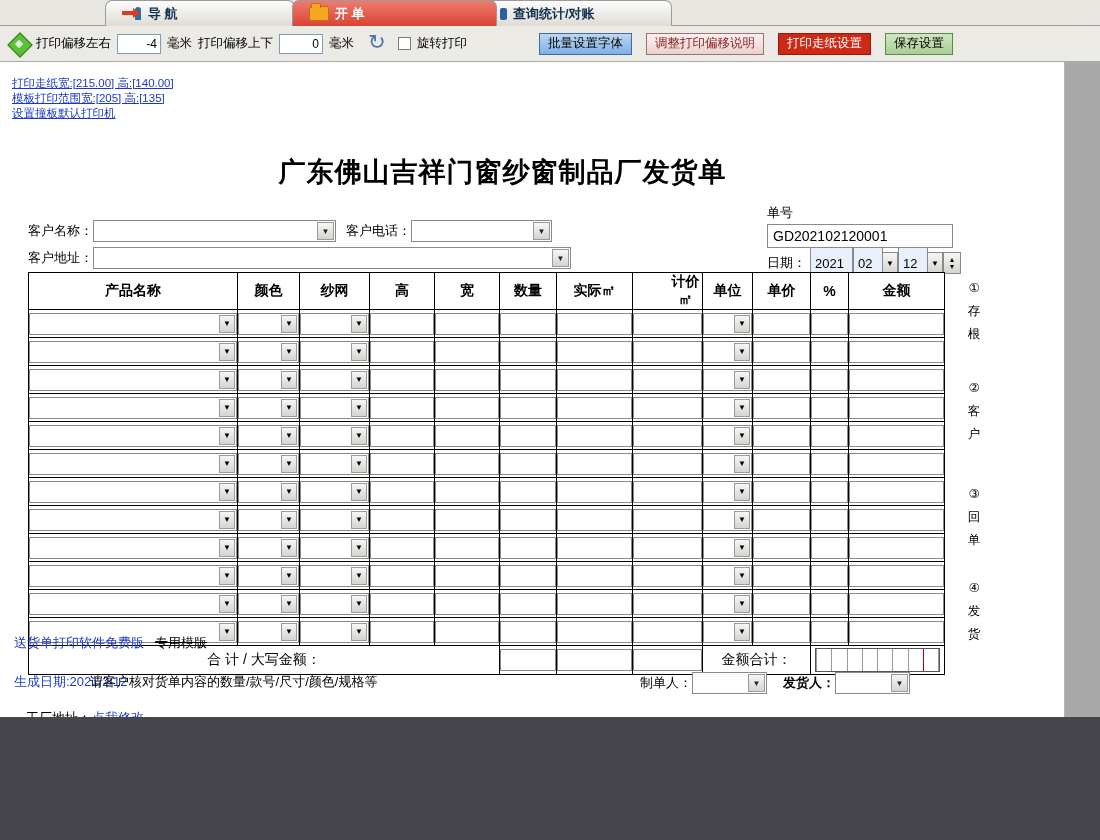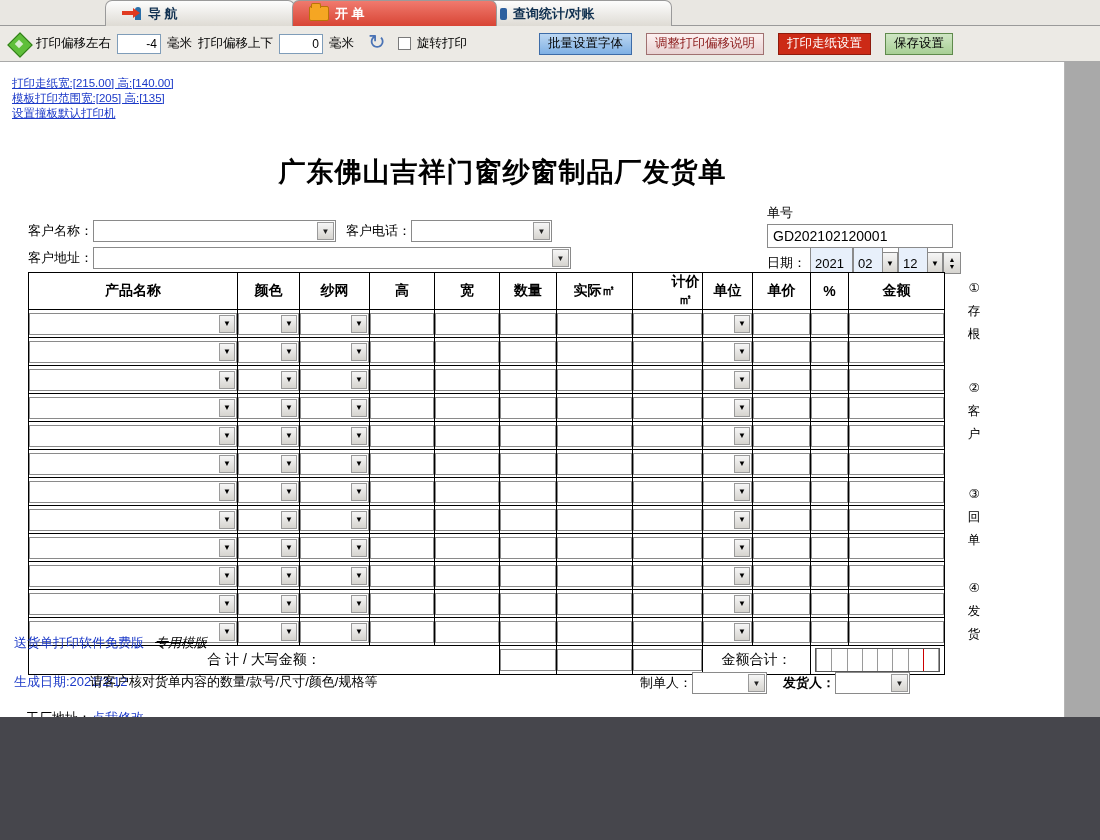--- a/index.html
+++ b/index.html
@@ -897,21 +897,21 @@
       <div>回</div>
       <div>单</div>
   </div>
   <div class="vmark" style="left:963px; top:515px;">
     <div>④</div>
       <div>发</div>
       <div>货</div>
   </div>
 
   <div class="foot blue" style="left:14px; top:572px;">送货单打印软件免费版</div>
-  <div class="foot strike" style="left:155px; top:572px;font-style:italic;">专用模版</div>
+  <div class="foot strike" style="left:155px; top:572px;">专用模版</div>
   <div class="foot blue" style="left:14px; top:611px;">生成日期:2021/2/12</div>
   <div class="foot" style="left:90px; top:611px;">请客户核对货单内容的数量/款号/尺寸/颜色/规格等</div>
 
   <div class="foot" style="left:26px; top:647px;">工厂地址：</div>
   <div class="foot blue" style="left:92px; top:647px;">点我修改</div>
 
   <div class="foot" style="left:26px; top:684px;">工厂电话：</div>
   <div class="foot blue" style="left:92px; top:684px;">点我修改</div>
   <div class="foot" style="left:163px; top:684px;">工厂传真：</div>
   <div class="foot blue" style="left:242px; top:684px;">点我修改</div>

